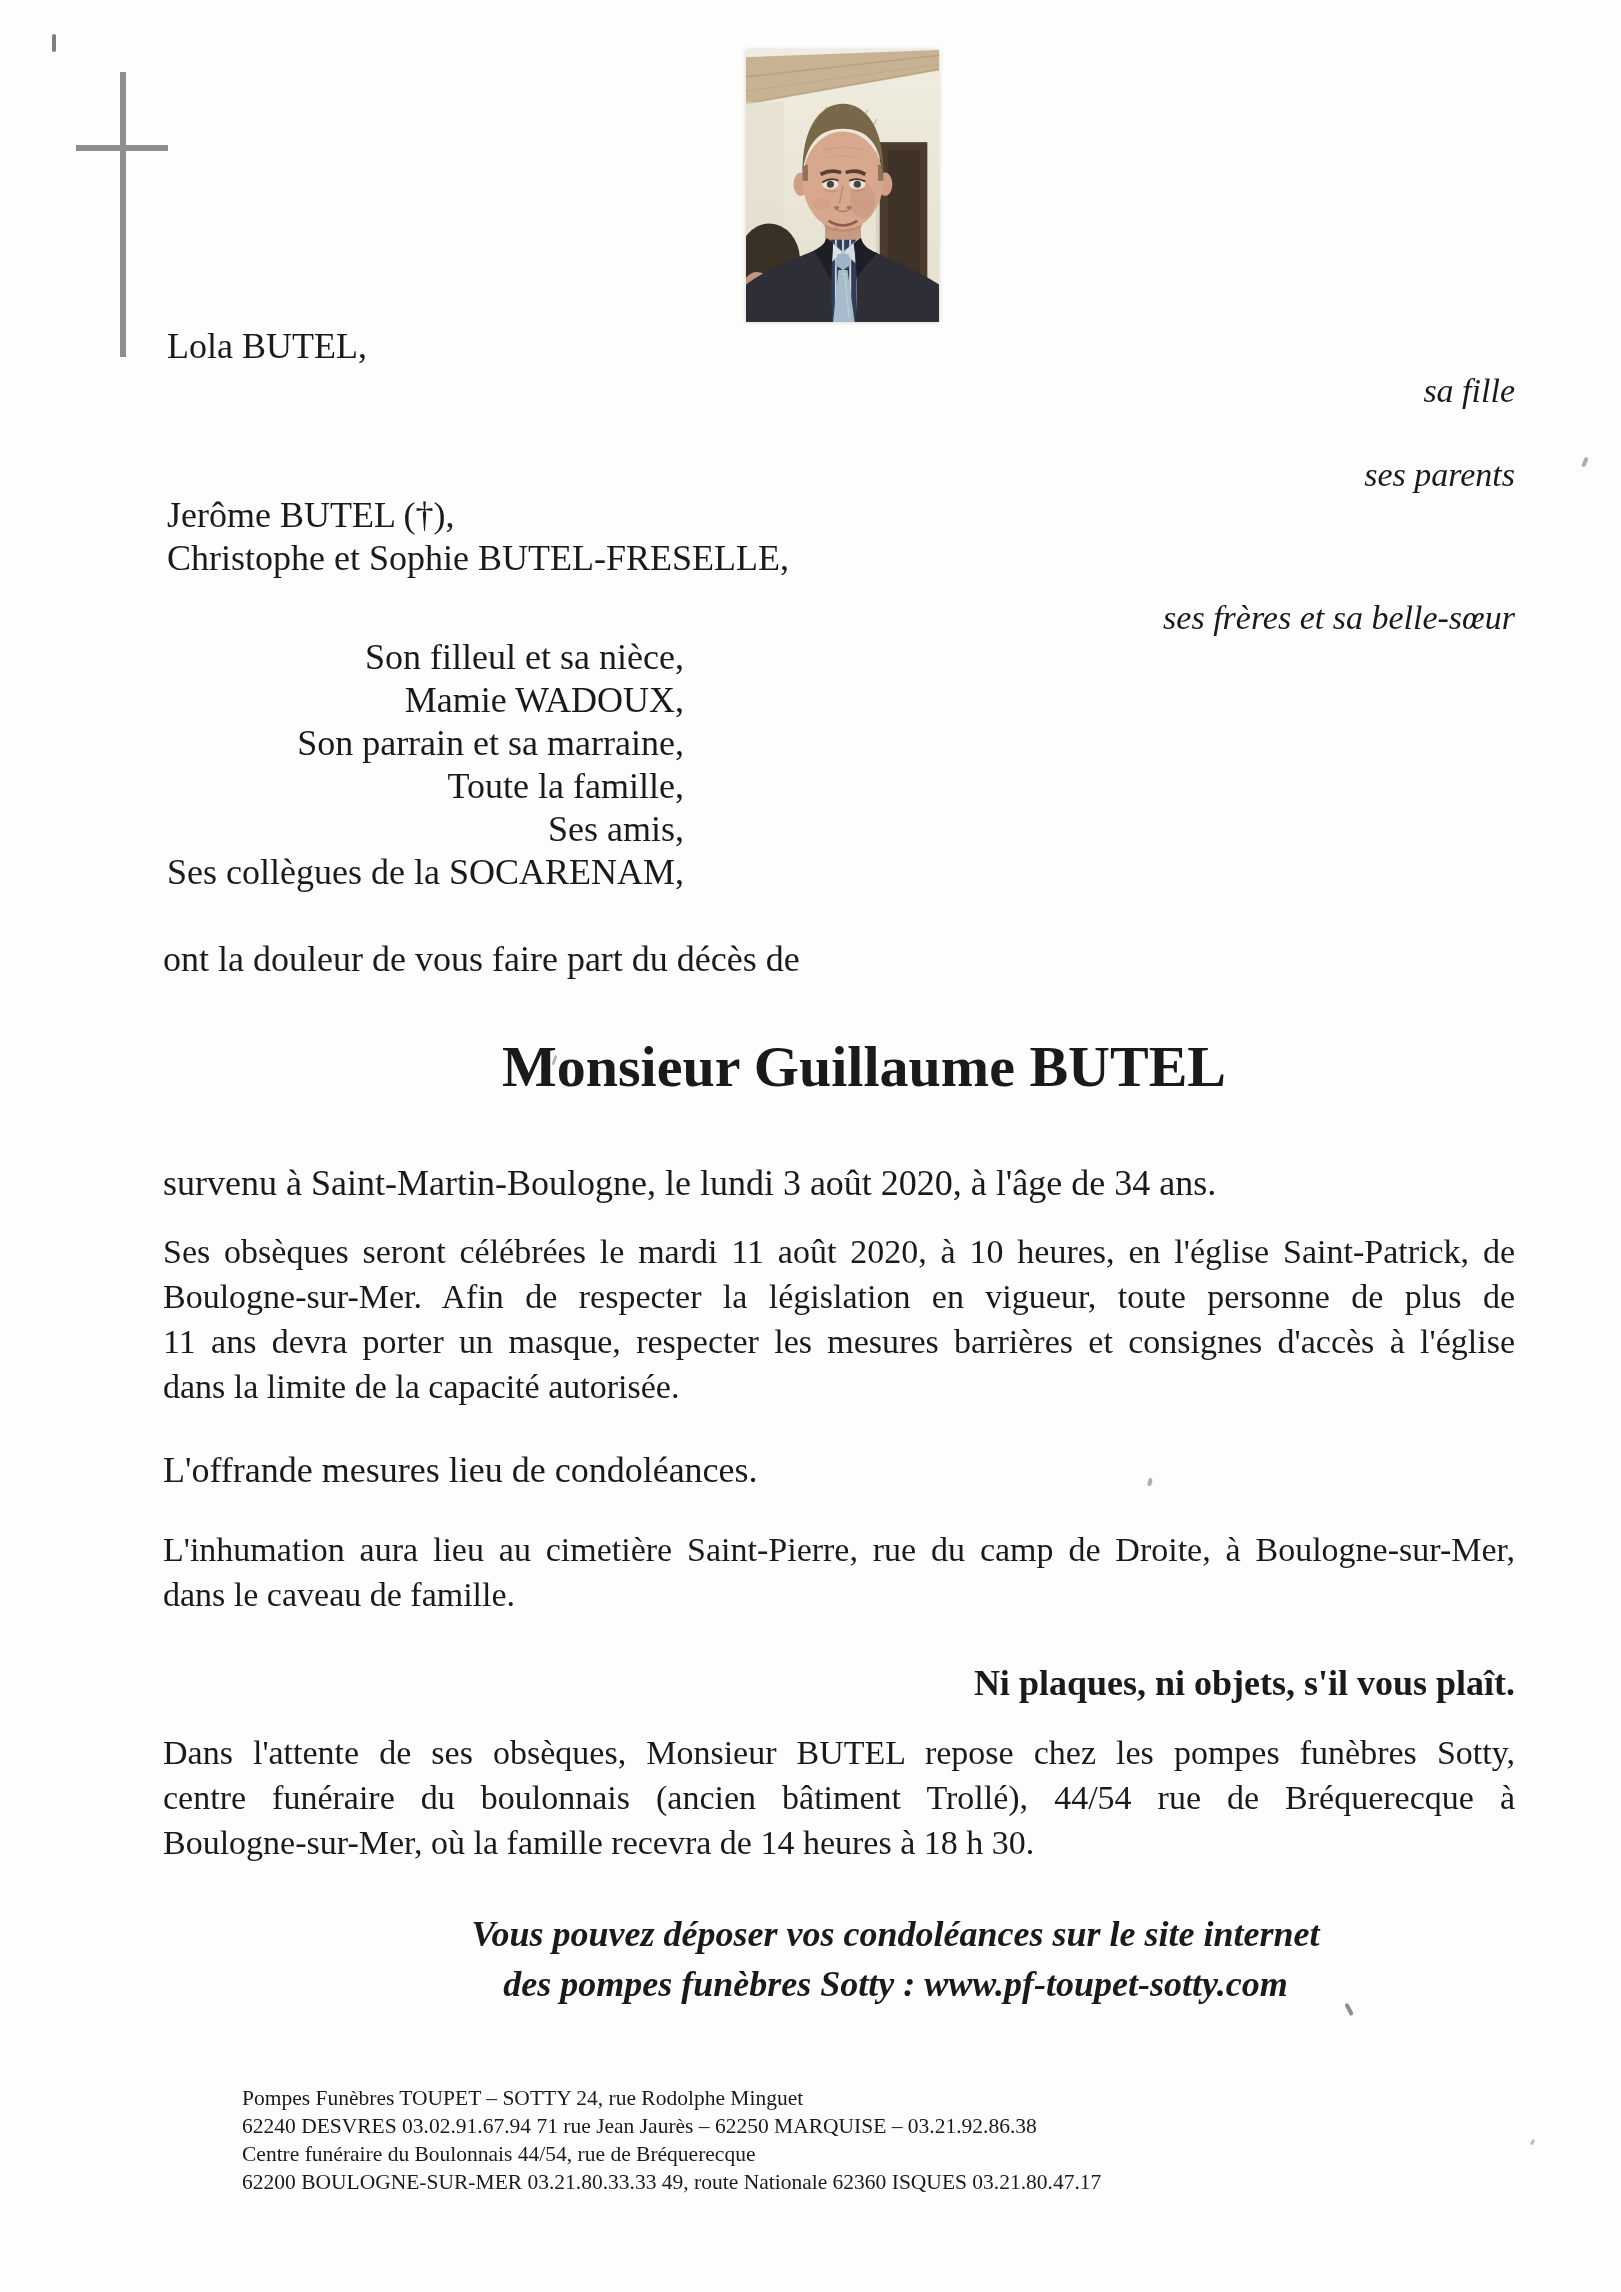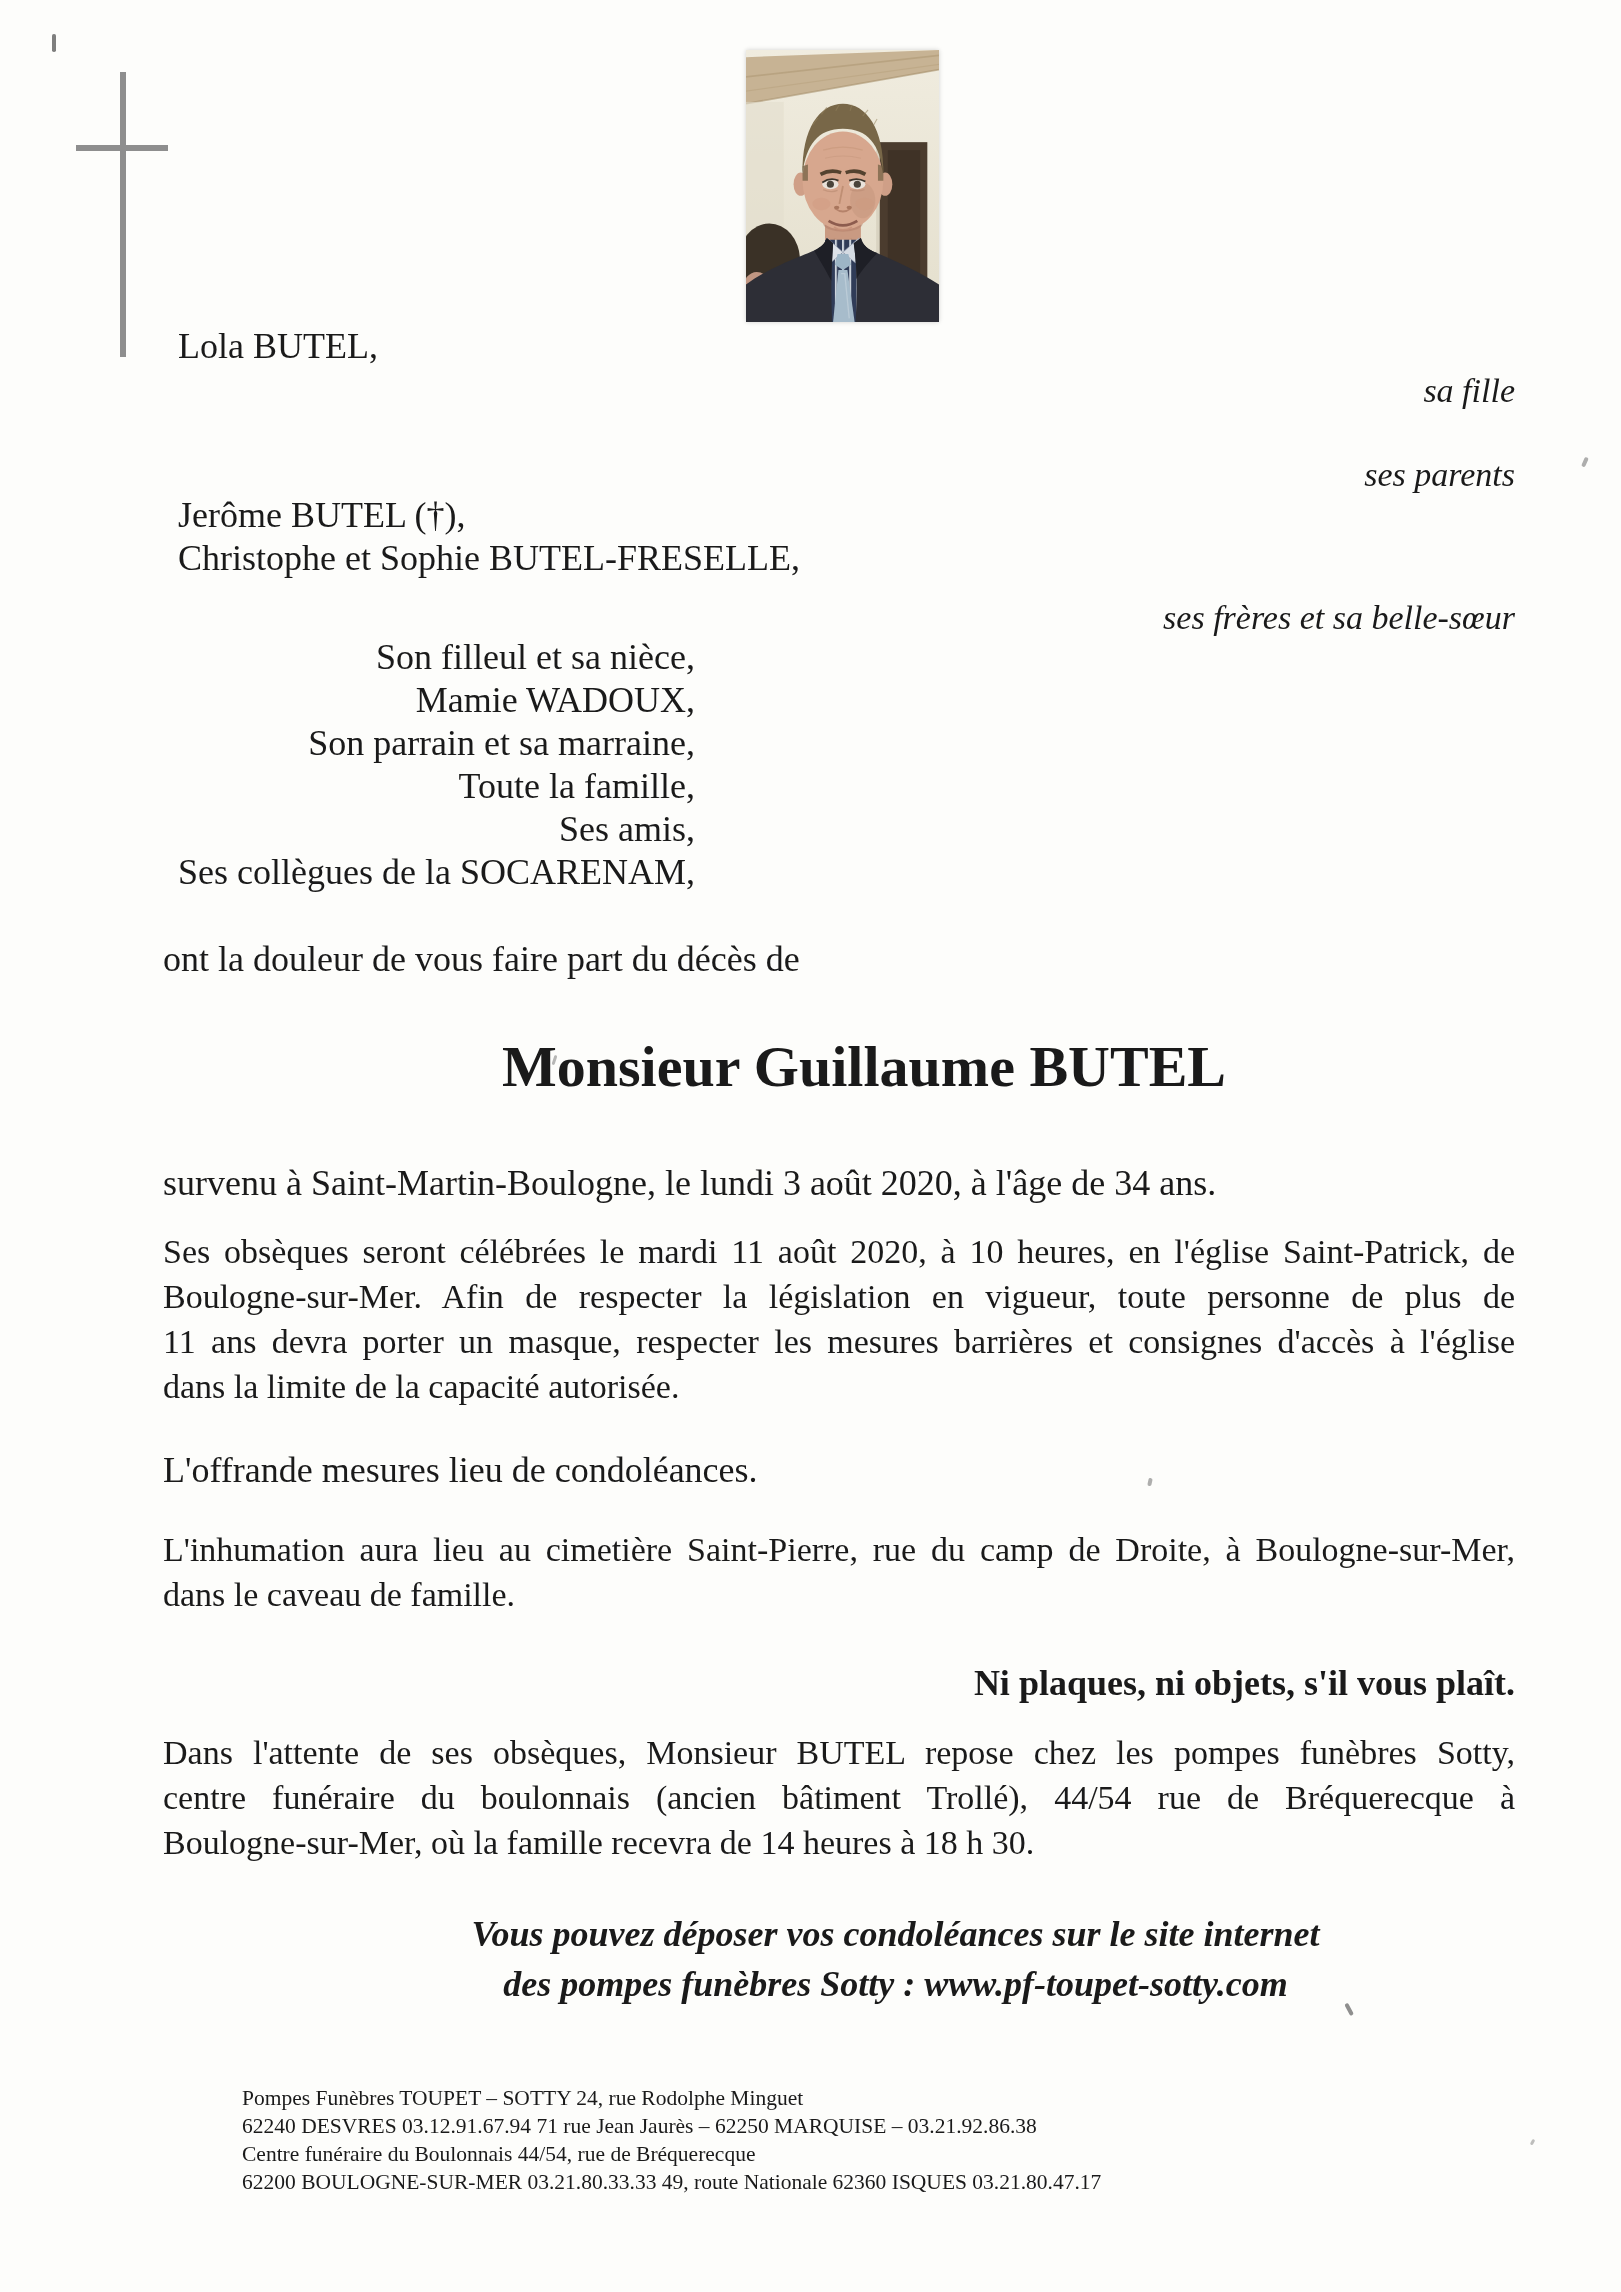--- a/index.html
+++ b/index.html
@@ -14,21 +14,21 @@
   
   .cross-v{position:absolute;left:120px;top:72px;width:6.3px;height:285px;background:#8e8e8e;}
   .cross-h{position:absolute;left:76px;top:145px;width:92px;height:6.3px;background:#8e8e8e;}
   
   .photo{
     position:absolute;left:746px;top:50px;width:193px;height:272px;
     box-shadow:0 0 4.5px rgba(0,0,0,.18);
   }
   .photo svg{display:block;width:100%;height:100%;}
   
-  .grp{position:absolute;left:178px;font-size:36px;line-height:43px;white-space:nowrap;}
+  .grp{position:absolute;left:167px;font-size:36px;line-height:43px;white-space:nowrap;}
   .g1{top:325px;}
   .g2{top:412px;}
   .g3{top:494px;}
   .g4{top:636px;text-align:right;}
   
   .rel{position:absolute;right:106px;font-size:34px;line-height:43px;font-style:italic;white-space:nowrap;}
   .rel1{top:369px;}
   .rel2{top:453px;}
   .rel3{top:596px;}
   .intro{position:absolute;left:163px;top:938px;font-size:36px;line-height:43px;white-space:nowrap;}
@@ -209,21 +209,21 @@
       <div>Boulogne-sur-Mer, où la famille recevra de 14 heures à 18 h 30.</div>
     </div>
 
   <div class="condolences">
       <div>Vous pouvez déposer vos condoléances sur le site internet</div>
       <div>des pompes funèbres Sotty : www.pf-toupet-sotty.com</div>
     </div>
 
   <div class="footer">
       <div>Pompes Funèbres TOUPET – SOTTY 24, rue Rodolphe Minguet</div>
-      <div>62240 DESVRES  03.12.91.67.94 71 rue Jean Jaurès – 62250 MARQUISE – 03.21.92.86.38</div>
+      <div>62240 DESVRES  03.02.91.67.94 71 rue Jean Jaurès – 62250 MARQUISE – 03.21.92.86.38</div>
       <div>Centre funéraire du Boulonnais 44/54, rue de Bréquerecque</div>
       <div>62200 BOULOGNE-SUR-MER 03.21.80.33.33 49, route Nationale 62360 ISQUES 03.21.80.47.17</div>
     </div>
 
   <div class="art a1"></div>
   <div class="art a2"></div>
   <div class="art a3"></div>
   <div class="art a4"></div>
   <div class="art a5"></div>
   <div class="art a6"></div>

